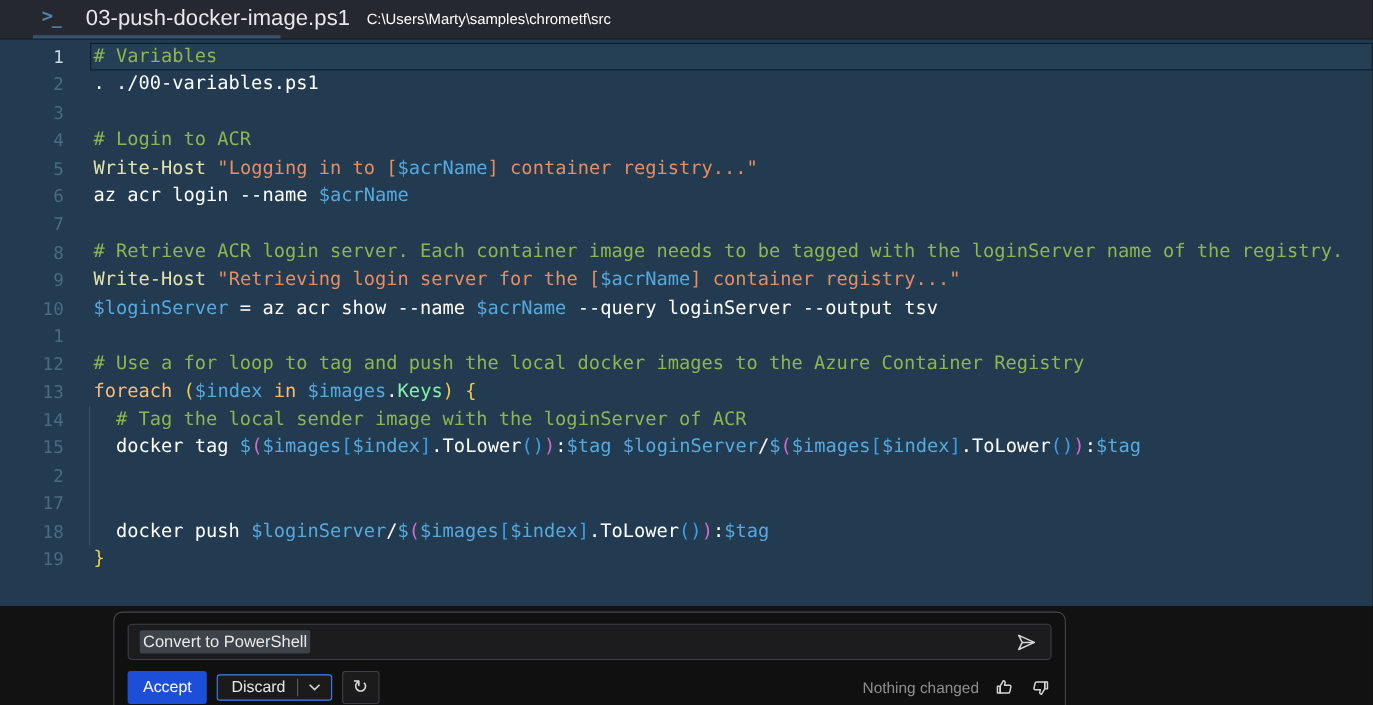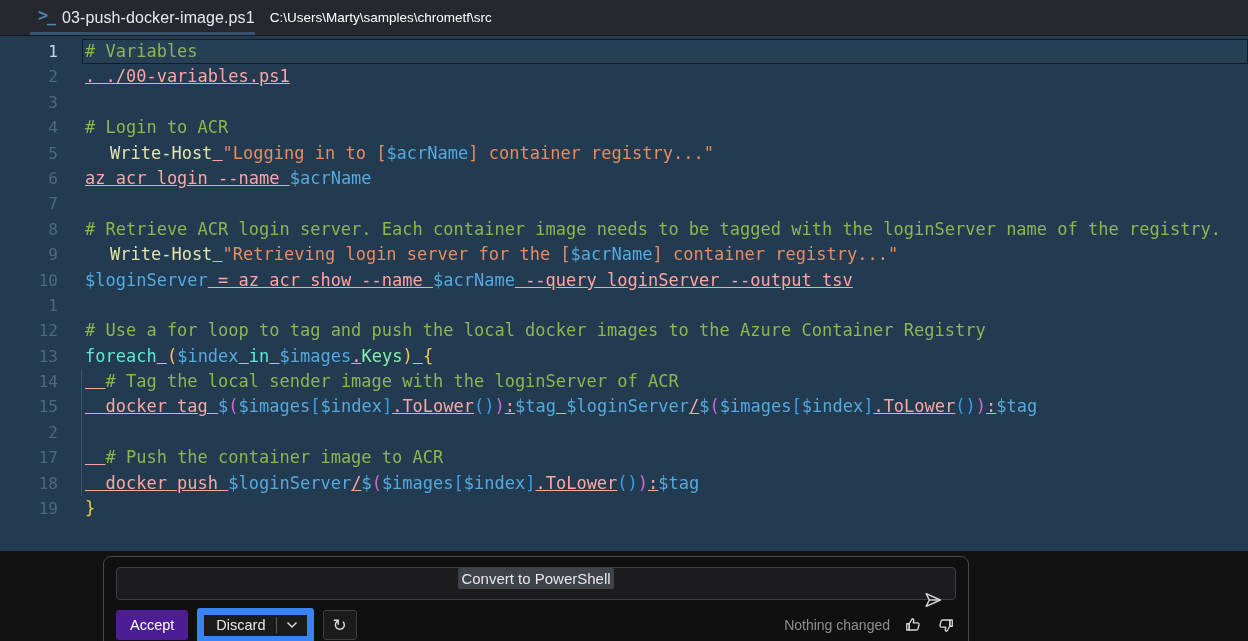--- a/index.html
+++ b/index.html
@@ -7,61 +7,61 @@
               font-family:"Liberation Sans", sans-serif; }
 
   
   .titlebar { position:relative; height:36px; background:#25282F; display:flex;
               align-items:center; border-bottom:1px solid #17191d; }
   .ps-icon { margin-left:38px; position:relative; width:20px; height:18px; flex:none; }
   .ps-icon .gt { position:absolute; left:0; top:-4px; color:#4E86AE; font-size:17px; font-weight:bold;
                  font-family:"DejaVu Sans Mono", monospace; }
   .ps-icon .us { position:absolute; left:9px; top:-1px; color:#4E86AE; font-size:15px; font-weight:bold;
                  font-family:"DejaVu Sans Mono", monospace; }
-  .tb-filename { margin-left:4px; color:#E6E8EB; font-size:16px; letter-spacing:0.1px; }
+  .tb-filename { margin-left:20px; color:#E6E8EB; font-size:20px; letter-spacing:0.1px; }
   .tb-path { margin-left:15px; color:#ffffff; font-size:13.5px; }
   .tab-underline { position:absolute; left:30px; bottom:0; width:225px; height:3px; background:#35536E; }
 
   
   .editor { height:515px; background:#223B50; padding-top:3px; overflow:hidden; position:relative;
             font-family:"DejaVu Sans Mono", monospace; }
   .line { position:relative; display:flex; height:25.4px; }
   .ln { width:58px; flex:none; text-align:right; color:#4A6A80; font-size:16px; line-height:25.4px; }
   .code { position:relative; flex:1; padding-left:27px; white-space:pre; font-size:17px;
           line-height:25.4px; color:#D8DEE5; }
   .line.hl::after { content:""; position:absolute; left:82px; right:0; top:0; bottom:0;
                     border:1px solid rgba(8,24,38,0.85); background:rgba(170,205,255,0.03);
                     pointer-events:none; }
   .line.hl .ln { color:#C9D8E6; }
   .line.g .code::before { content:""; position:absolute; left:23px; top:0; bottom:0; width:1px;
                           background:rgba(125,155,180,0.28); }
   .tk-cm { color:#8CB650; }
-  .tk-tx { color:#fca5a5;text-decoration:underline; }
-  .tk-cd { color:#E4E2AC;margin-left:25px; }
+  .tk-tx { color:#ffffff; }
+  .tk-cd { color:#E4E2AC; }
   .tk-pr { color:#86efac; }
   .tk-st { color:#E78D61; }
   .tk-vr { color:#56A9DF; }
-  .tk-kw { color:#5eead4; }
+  .tk-kw { color:#fdba74; }
   .tk-b1 { color:#F2C94C; }
   .tk-b2 { color:#D169CE; }
   .tk-b3 { color:#38A0E8; }
 
   
   .bottom-zone { position:relative; height:90px; background:#121212; }
   .chat-panel { position:absolute; left:103px; top:5px; width:866px; height:130px;
                 background:#101011; border:1px solid #47474D; border-radius:8px; }
   .chat-input { margin:10px 12px 0; height:33px; background:#1C1C1E; border:1px solid #3E3E44;
-                border-radius:4px; display:flex; align-items:center; padding:0 10px; cursor:text;flex-direction:column; }
+                border-radius:4px; display:flex; align-items:center; padding:0 10px; cursor:text; }
   .sel-text { background:#3E4349; color:#E8E8E8; font-size:15px; padding:2px 3px; border-radius:2px; }
   .send-btn { margin-left:auto; width:24px; height:24px; display:flex; align-items:center;
               justify-content:center; cursor:pointer; background:none; border:none; }
   .actions-row { margin:10px 12px 0; height:30px; display:flex; align-items:center; gap:9px; }
-  .btn-accept { height:30px; padding:0 14px; background:#4c1d95; color:#FFFFFF; border:none;
+  .btn-accept { height:30px; padding:0 14px; background:#1d4ed8; color:#FFFFFF; border:none;
                 border-radius:3px; font-size:14.5px; font-family:"Liberation Sans",sans-serif; cursor:pointer; }
-  .discard-split { height:35px; display:flex; align-items:center; border:7px solid #3b82f6;
+  .discard-split { height:24px; display:flex; align-items:center; border:1px solid #3b82f6;
                    background:#1B1B1C; border-radius:3px; }
   .btn-discard { height:100%; padding:0 10px 0 12px; background:none; border:none; color:#E8E8E8;
                  font-size:14.5px; font-family:"Liberation Sans",sans-serif; cursor:pointer; }
   .split-divider { width:1px; height:16px; background:#5A5A5A; }
   .btn-chevron { height:100%; padding:0 9px; background:none; border:none; cursor:pointer;
                  display:flex; align-items:center; }
   .btn-refresh { width:34px; height:30px; border:1px solid #3E3E44; background:#1B1B1C;
                  border-radius:3px; color:#DADADA; font-size:17px; cursor:pointer;
                  font-family:"DejaVu Sans", sans-serif; line-height:1; }
   .status-group { margin-left:auto; display:flex; align-items:center; gap:13px; }
@@ -142,21 +142,21 @@
       <div class="line g">
         <span class="ln">15</span>
         <span class="code"><span class="tk-tx">  docker tag </span><span class="tk-vr">$</span><span class="tk-b2">(</span><span class="tk-vr">$images</span><span class="tk-b3">[</span><span class="tk-vr">$index</span><span class="tk-b3">]</span><span class="tk-tx">.ToLower</span><span class="tk-b3">(</span><span class="tk-b3">)</span><span class="tk-b2">)</span><span class="tk-tx">:</span><span class="tk-vr">$tag</span><span class="tk-tx"> </span><span class="tk-vr">$loginServer</span><span class="tk-tx">/</span><span class="tk-vr">$</span><span class="tk-b2">(</span><span class="tk-vr">$images</span><span class="tk-b3">[</span><span class="tk-vr">$index</span><span class="tk-b3">]</span><span class="tk-tx">.ToLower</span><span class="tk-b3">(</span><span class="tk-b3">)</span><span class="tk-b2">)</span><span class="tk-tx">:</span><span class="tk-vr">$tag</span></span>
       </div>
       <div class="line g">
         <span class="ln">2</span>
         <span class="code"></span>
       </div>
       <div class="line g">
         <span class="ln">17</span>
-        <span class="code"><span class="tk-tx">  </span><span class="tk-cm"># Push the container image to ACR</span></span>
+        <span class="code"><span class="tk-tx">  </span></span>
       </div>
       <div class="line g">
         <span class="ln">18</span>
         <span class="code"><span class="tk-tx">  docker push </span><span class="tk-vr">$loginServer</span><span class="tk-tx">/</span><span class="tk-vr">$</span><span class="tk-b2">(</span><span class="tk-vr">$images</span><span class="tk-b3">[</span><span class="tk-vr">$index</span><span class="tk-b3">]</span><span class="tk-tx">.ToLower</span><span class="tk-b3">(</span><span class="tk-b3">)</span><span class="tk-b2">)</span><span class="tk-tx">:</span><span class="tk-vr">$tag</span></span>
       </div>
       <div class="line">
         <span class="ln">19</span>
         <span class="code"><span class="tk-b1">}</span></span>
       </div>
     </div>

